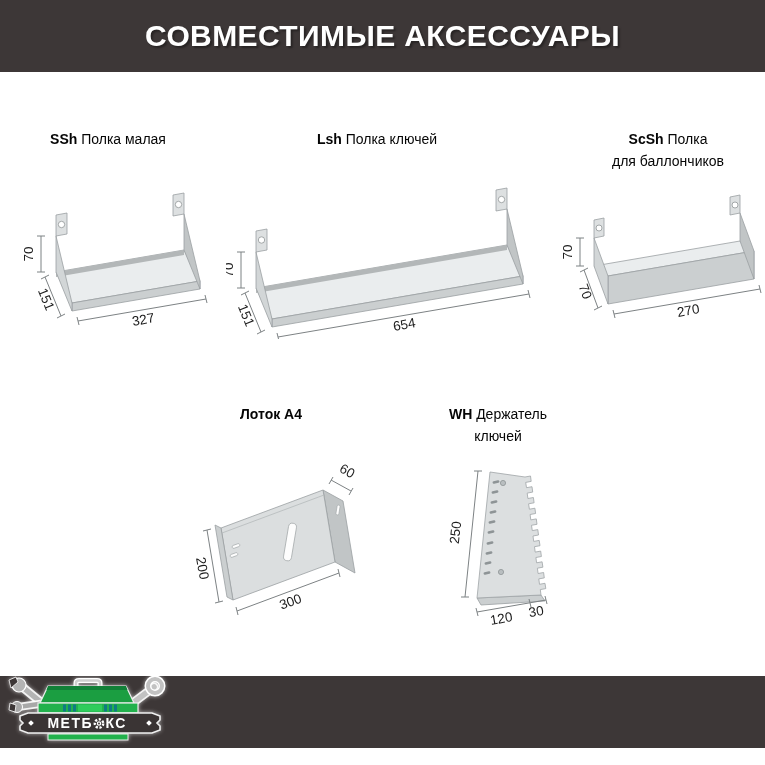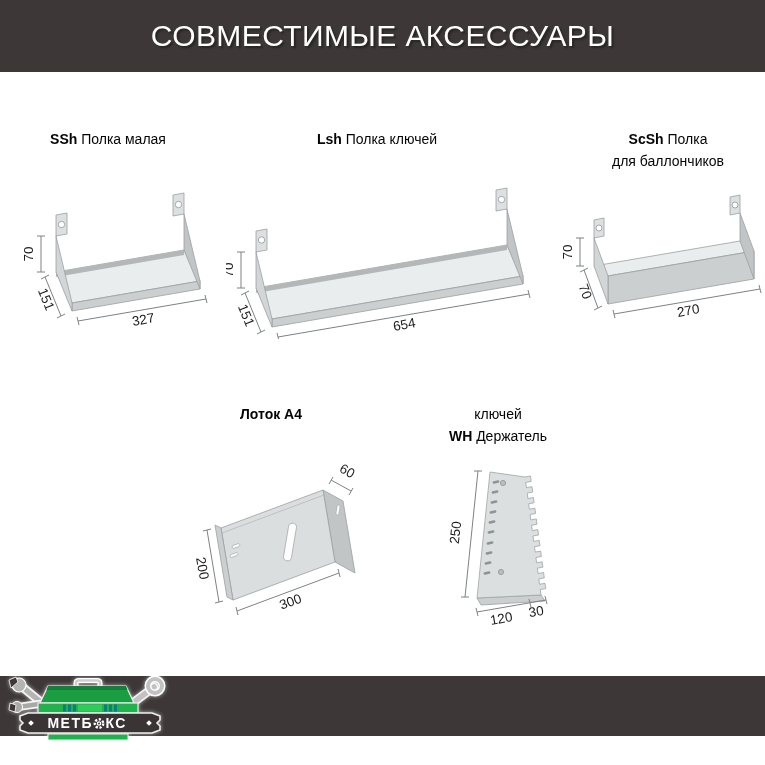--- a/index.html
+++ b/index.html
@@ -3,24 +3,24 @@
 <meta charset="utf-8">
 <style>
   html,body{margin:0;padding:0}
   body{
     width:765px;height:765px;position:relative;overflow:hidden;
     background:#ffffff;font-family:"Liberation Sans",sans-serif;
   }
   .band{position:absolute;left:0;width:765px;background:#3D3737}
   .header{top:0;height:72px;display:flex;align-items:center;justify-content:center}
   .header h1{
-    margin:4px;color:#ffffff;font-size:30px;font-weight:400;letter-spacing:.4px;
+    margin:4px;color:#ffffff;font-size:30px;font-weight:700;letter-spacing:.4px;
     text-shadow:2px 2px 2px rgba(0,0,0,.35);
   }
-  .footer{top:676px;height:60px}
+  .footer{top:676px;height:72px}
   .logo-svg{position:absolute;left:8px;top:0;filter:drop-shadow(0 0 2px rgba(255,255,255,.6))}
   .plabel{position:absolute;text-align:center;font-size:14px;line-height:22px;color:#050505}
   .code{font-weight:700}
   .draw{position:absolute}
   .floor{fill:#EAEDEE;stroke:#9BA0A2;stroke-width:.8;stroke-linejoin:round}
   .side{fill:#D2D6D7;stroke:#9BA0A2;stroke-width:.8;stroke-linejoin:round}
   .dark{fill:#C1C5C6;stroke:#9BA0A2;stroke-width:.8;stroke-linejoin:round}
   .lip{fill:#CBCFD0;stroke:#9BA0A2;stroke-width:.8;stroke-linejoin:round}
   .tab{fill:#DDE0E1;stroke:#9BA0A2;stroke-width:.8;stroke-linejoin:round}
   .shade{fill:#B3B7B8;stroke:none}
@@ -151,23 +151,23 @@
         <line class="dline" x1="153" y1="127" x2="155" y2="135"></line>
       <text class="dim" text-anchor="middle" transform="rotate(-20 107 164)" x="107" y="164">300</text>
       <line class="dline" x1="146" y1="38" x2="166" y2="49"></line>
       <line class="dline" x1="144" y1="42" x2="148" y2="35"></line>
         <line class="dline" x1="164" y1="53" x2="168" y2="46"></line>
       <text class="dim" text-anchor="middle" transform="rotate(29 160 33)" x="160" y="33">60</text>
     </g>
   </svg>
 
   <div class="plabel" style="left:398px;top:403px;width:200px">
-    <div>ключей</div>
     <div><span class="code">WH</span>
     <span>Держатель</span></div>
+    <div>ключей</div>
   </div>
   <svg class="draw" style="left:420px;top:440px" width="165" height="200" viewBox="0 0 165 200">
     <polygon class="lip" points="57,158 121,155 125,161 61,165"></polygon>
     <path style="fill:#DCDFE0;stroke:#A0A5A7;stroke-width:.8;stroke-linejoin:round" d="M70,32 L105,37 L110.5,36 L111.2,41.4 L105.7,42.4 L106.5,47.7 L112,46.7 L112.7,52.1 L107.2,53.1 L107.9,58.5 L113.4,57.5 L114.1,62.8 L108.6,63.8 L109.4,69.2 L114.9,68.2 L115.6,73.5 L110.1,74.5 L110.8,79.9 L116.3,78.9 L117,84.3 L111.5,85.3 L112.3,90.6 L117.8,89.6 L118.5,95 L113,96 L113.7,101.4 L119.2,100.4 L120,105.7 L114.5,106.7 L115.2,112.1 L120.7,111.1 L121.4,116.5 L115.9,117.5 L116.6,122.8 L122.1,121.8 L122.9,127.2 L117.4,128.2 L118.1,133.5 L123.6,132.5 L124.3,137.9 L118.8,138.9 L119.5,144.3 L125,143.3 L125.8,148.6 L120.3,149.6 L121,155 L57,158 Z"></path>
     <g fill="#8E9496">
       <rect x="-3.5" y="-1.3" width="7" height="2.6" rx="1.3" transform="translate(76,42) rotate(-14)"></rect>
       <rect x="-3.5" y="-1.3" width="7" height="2.6" rx="1.3" transform="translate(75,52) rotate(-14)"></rect>
       <rect x="-3.5" y="-1.3" width="7" height="2.6" rx="1.3" transform="translate(74,62) rotate(-14)"></rect>
       <rect x="-3.5" y="-1.3" width="7" height="2.6" rx="1.3" transform="translate(73,72) rotate(-14)"></rect>
       <rect x="-3.5" y="-1.3" width="7" height="2.6" rx="1.3" transform="translate(72,82) rotate(-14)"></rect>

